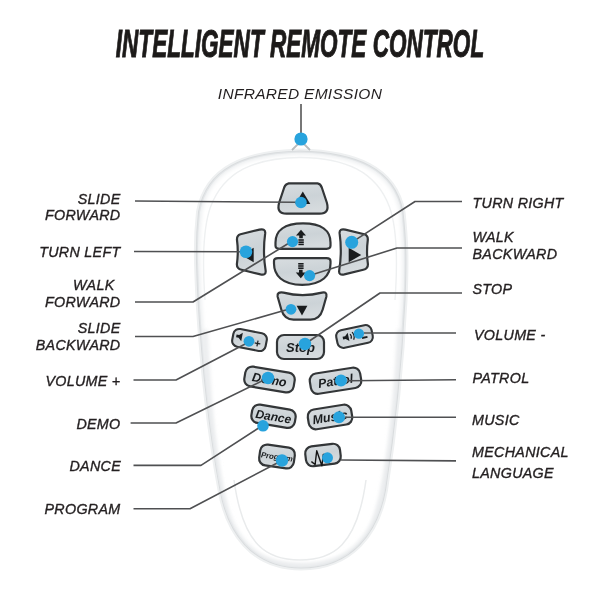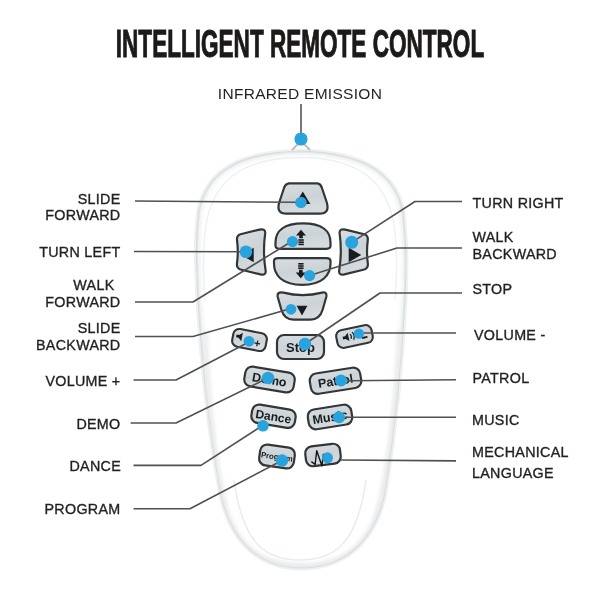--- a/index.html
+++ b/index.html
@@ -1,16 +1,16 @@
 <!DOCTYPE html>
 <html><head>
 <meta charset="utf-8">
 <style>
   html,body{margin:0;padding:0;background:#fff;}
-  #stage{width:600px;height:600px;position:relative;overflow:hidden;}
+  #stage{width:600px;height:600px;position:relative;overflow:hidden;font-style:italic;}
   svg{display:block;}
   text{font-family:"Liberation Sans",sans-serif;}
 </style>
 </head>
 <body>
 <div id="stage">
 <svg width="600" height="600" viewBox="0 0 600 600">
   <defs>
     <linearGradient id="btn" x1="0" y1="0" x2="0.25" y2="1">
       <stop offset="0" stop-color="#d8dde0"></stop>

